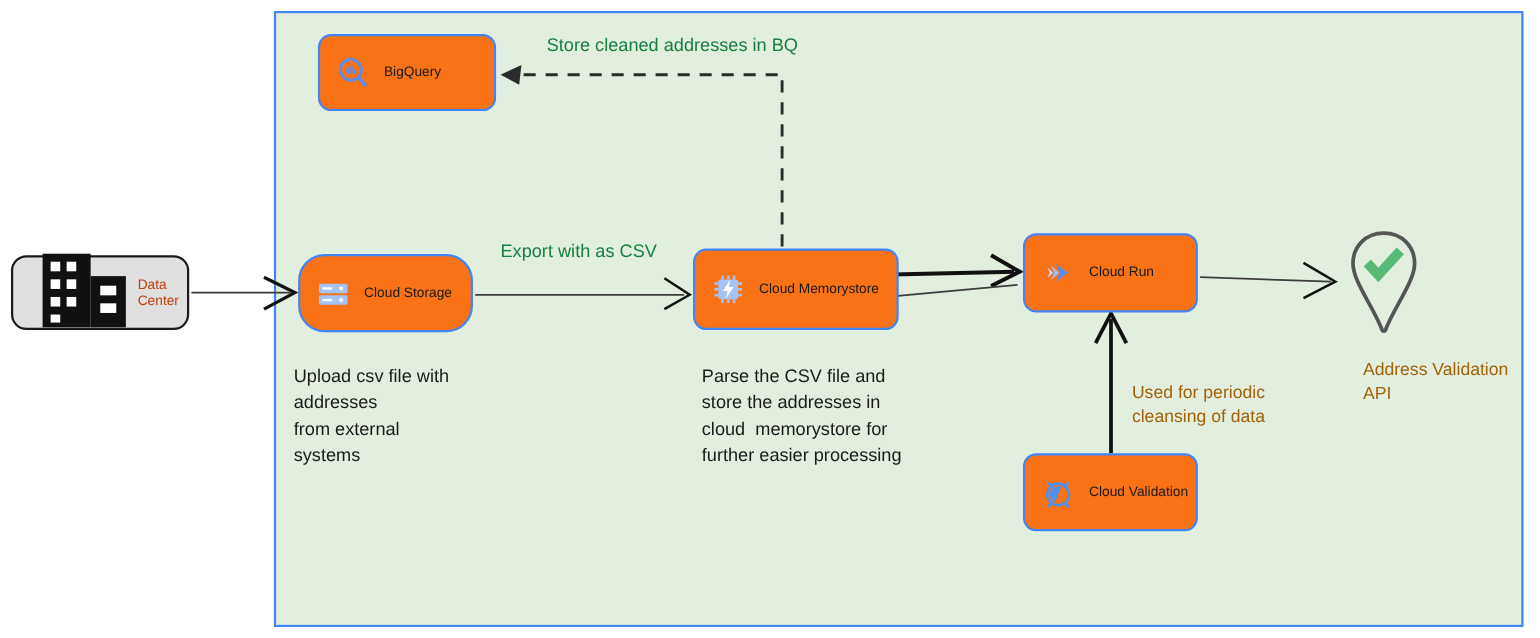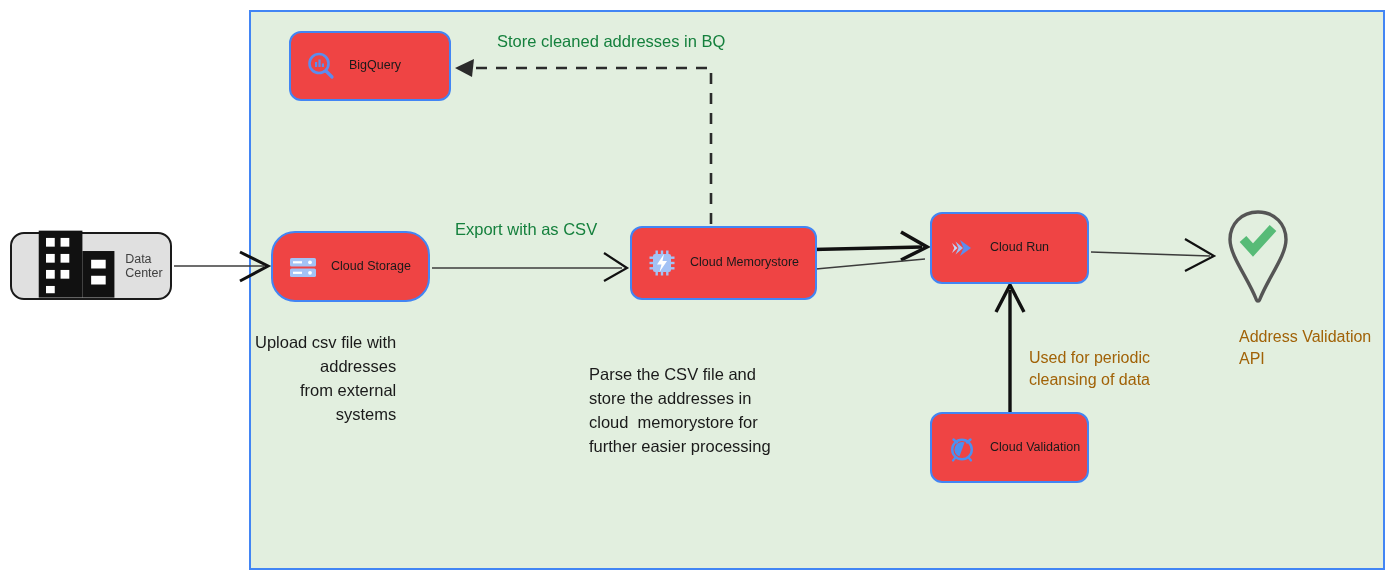--- a/index.html
+++ b/index.html
@@ -25,21 +25,21 @@
     top: 10px;
     width: 1136px;
     height: 560px;
     background: #e2efdf;
     border: 2px solid #4285f4;
     box-sizing: border-box;
   }
 
   
   .node {
-    background: #ef4444;
+    background: #f97316;
     border: 2px solid #4285f4;
     border-radius: 12px;
     box-sizing: border-box;
     display: flex;
     align-items: center;
     padding-left: 14px;
   }
   .node .node-label {
     color: #1a1a1a;
     font-size: 12.5px;
@@ -62,21 +62,21 @@
     background: #e0e0e0;
     border: 2.5px solid #1a1a1a;
     border-radius: 14px;
     box-sizing: border-box;
     display: flex;
     align-items: center;
     padding-left: 18px;
   }
   #data-center-node .node-label {
     font-size: 12.5px;
-    color: #404040;
+    color: #c2410c;
     margin-left: 2px;
   }
 
   
   #bigquery-node      { left: 289px;  top: 31px;  width: 162px; height: 70px; }
   #cloud-storage-node { left: 271px;  top: 231px; width: 159px; height: 71px; border-radius: 24px; }
   #memorystore-node   { left: 630px;  top: 226px; width: 187px; height: 74px; align-items: center; }
   #cloud-run-node     { left: 930px;  top: 212px; width: 159px; height: 72px; }
   #scheduler-node     { left: 930px;  top: 412px; width: 159px; height: 71px; }
 
@@ -95,22 +95,22 @@
   }
   .small-caption {
     color: #a16207;
     font-size: 16px;
     line-height: 1.4;
     white-space: pre;
   }
 
   #label-store-bq   { left: 497px;  top: 31px;  }
   #label-export-csv { left: 455px;  top: 219px; }
-  #caption-upload   { left: 255px;  top: 331px; text-align: right; }
-  #caption-parse    { left: 589px;  top: 331px; margin-top: 32px; }
+  #caption-upload   { left: 267px;  top: 331px; }
+  #caption-parse    { left: 638px;  top: 331px; }
   #caption-periodic { left: 1029px; top: 347px; }
   #label-avapi      { left: 1239px; top: 326px; }
 
   
   #arrow-layer {
     left: 0; top: 0;
     width: 1400px; height: 580px;
     pointer-events: none;
   }
 </style>

